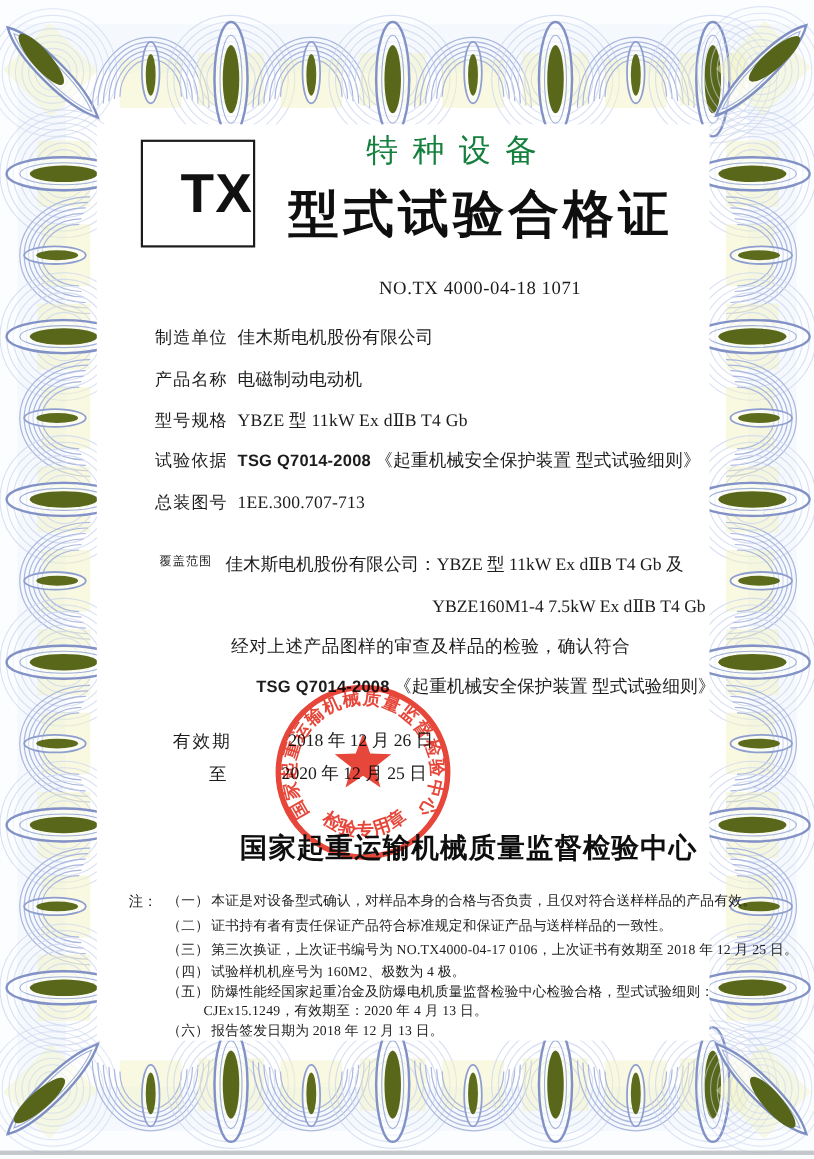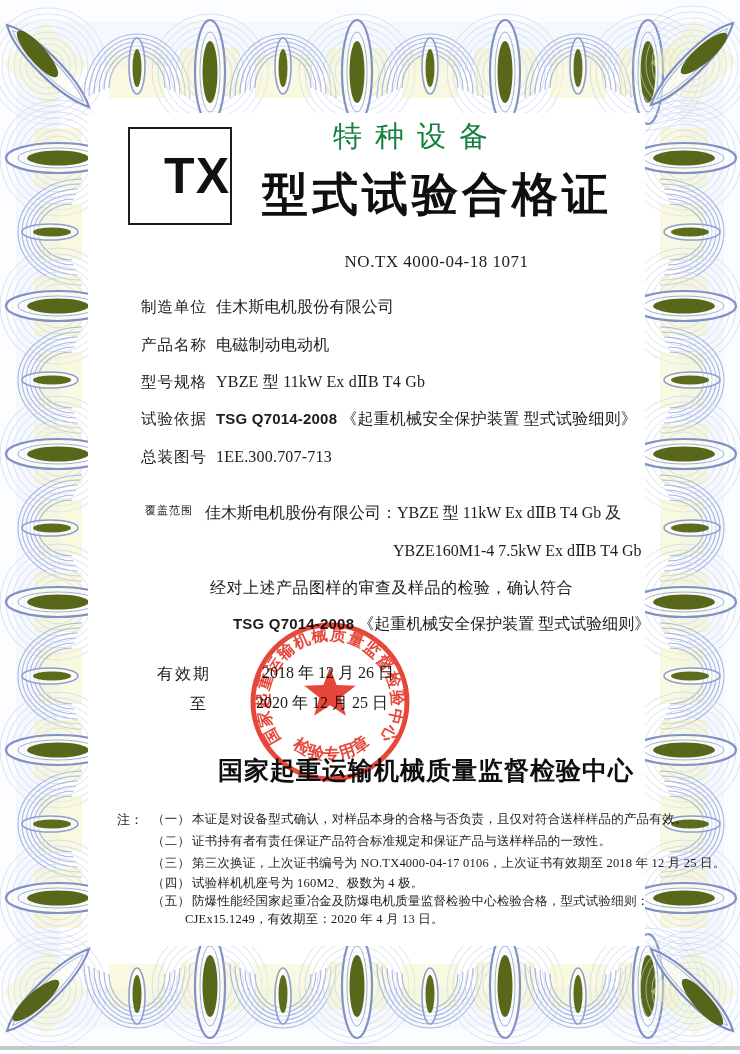--- a/index.html
+++ b/index.html
@@ -223,15 +223,18 @@
   </div>
   <div class="abs nline" style="top:875px">
     <span class="nno">（四）</span><span>试验样机机座号为 160M2、极数为 4 极。</span>
   </div>
   <div class="abs nline" style="top:893px">
     <span class="nno">（五）</span><span>防爆性能经国家起重冶金及防爆电机质量监督检验中心检验合格，型式试验细则：</span>
   </div>
   <div class="abs nline ncont" style="top:911px">
     <span>CJEx15.1249，有效期至：2020 年 4 月 13 日。</span>
   </div>
+  <div class="abs nline" style="top:929px">
+    <span class="nno">（六）</span><span>报告签发日期为 2018 年 12 月 13 日。</span>
+  </div>
 
   <div class="bottom-strip"></div>
 </div>
 
 </body></html>

